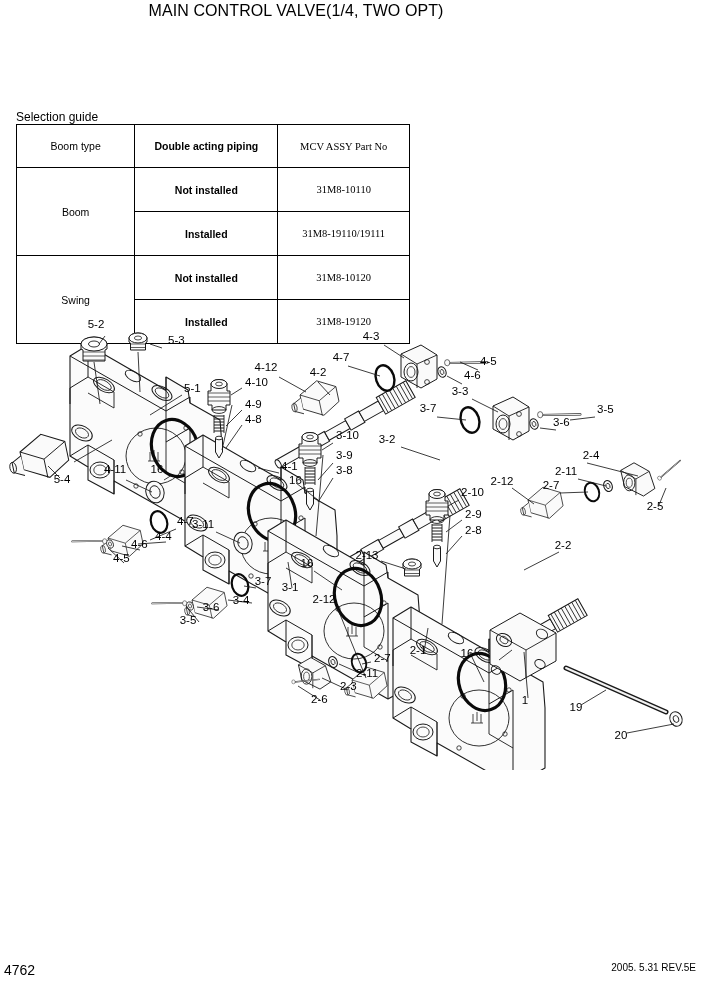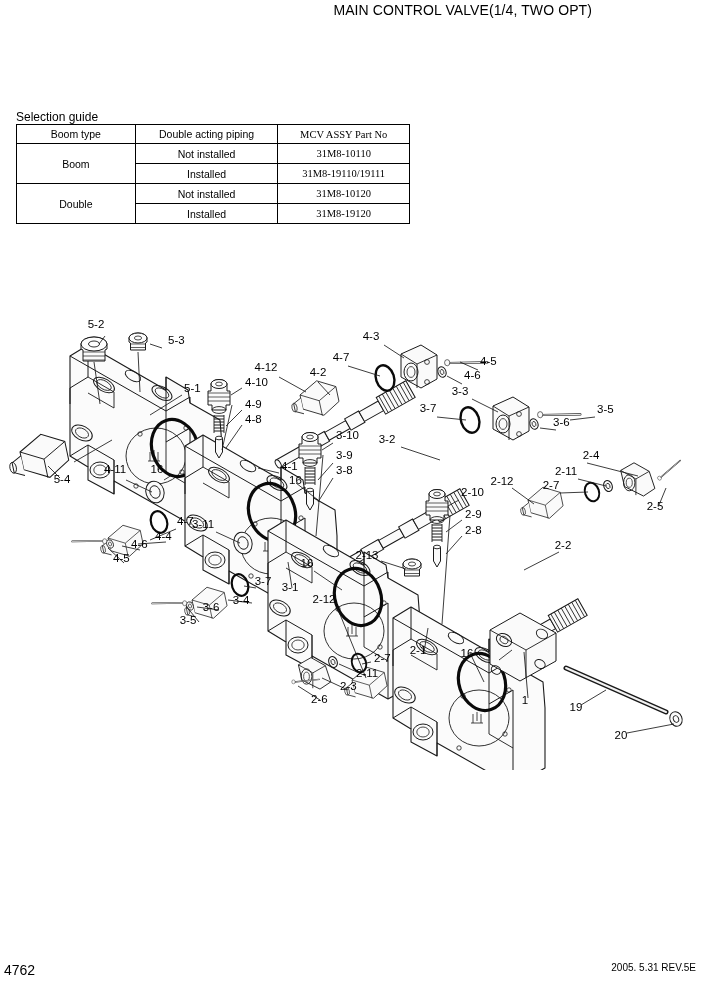--- a/index.html
+++ b/index.html
@@ -1,30 +1,30 @@
 <!DOCTYPE html>
 <html><head>
 <meta charset="utf-8">
 <style>
   html,body{margin:0;padding:0;background:#fff;}
   body{width:702px;height:992px;position:relative;
        font-family:"Liberation Sans","DejaVu Sans",sans-serif;color:#000;}
   #page{position:absolute;inset:0;width:702px;height:992px;overflow:hidden;}
 
-  #title{position:absolute;top:2px;left:0;width:592px;text-align:right;
-         font-size:14px;letter-spacing:.1px;white-space:nowrap;}
+  #title{position:absolute;top:2px;left:0;width:592px;text-align:center;
+         font-size:16px;letter-spacing:.1px;white-space:nowrap;}
 
   #guide-label{position:absolute;left:16px;top:110px;font-size:12px;}
 
   #guide-table{position:absolute;left:16px;top:124px;width:394px;
                border-collapse:collapse;font-size:10.5px;}
   #guide-table td,#guide-table th{border:1px solid #000;font-weight:normal;
-               height:19px;padding:0 4px;text-align:center;vertical-align:middle;}
+               height:19px;padding:12px 4px;text-align:center;vertical-align:middle;}
   #guide-table .c1{width:118px;}
-  #guide-table .c2{width:144px;}
+  #guide-table .c2{width:144px;font-weight:bold;}
   #guide-table .c3{width:130px;font-family:Liberation Serif, serif;}
   #guide-table thead td{height:18px;}
 
   #diagram{position:absolute;left:0;top:300px;width:702px;height:470px;}
   #diagram svg{display:block;}
 
   .lbl{font-family:"Liberation Sans","DejaVu Sans",sans-serif;font-size:11.5px;fill:#000;}
 
   #footer-left{position:absolute;left:4px;top:962px;font-size:14px;}
   #footer-right{position:absolute;right:6px;top:962px;font-size:10px;white-space:nowrap;}
@@ -50,21 +50,21 @@
       <tr>
         <td class="c1" rowspan="2">Boom</td>
         <td class="c2">Not installed</td>
         <td class="c3">31M8-10110</td>
       </tr>
       <tr>
         <td class="c2">Installed</td>
         <td class="c3">31M8-19110/19111</td>
       </tr>
       <tr>
-        <td class="c1" rowspan="2">Double</td>
+        <td class="c1" rowspan="2">Swing</td>
         <td class="c2">Not installed</td>
         <td class="c3">31M8-10120</td>
       </tr>
       <tr>
         <td class="c2">Installed</td>
         <td class="c3">31M8-19120</td>
       </tr>
     </tbody>
   </table>
 

